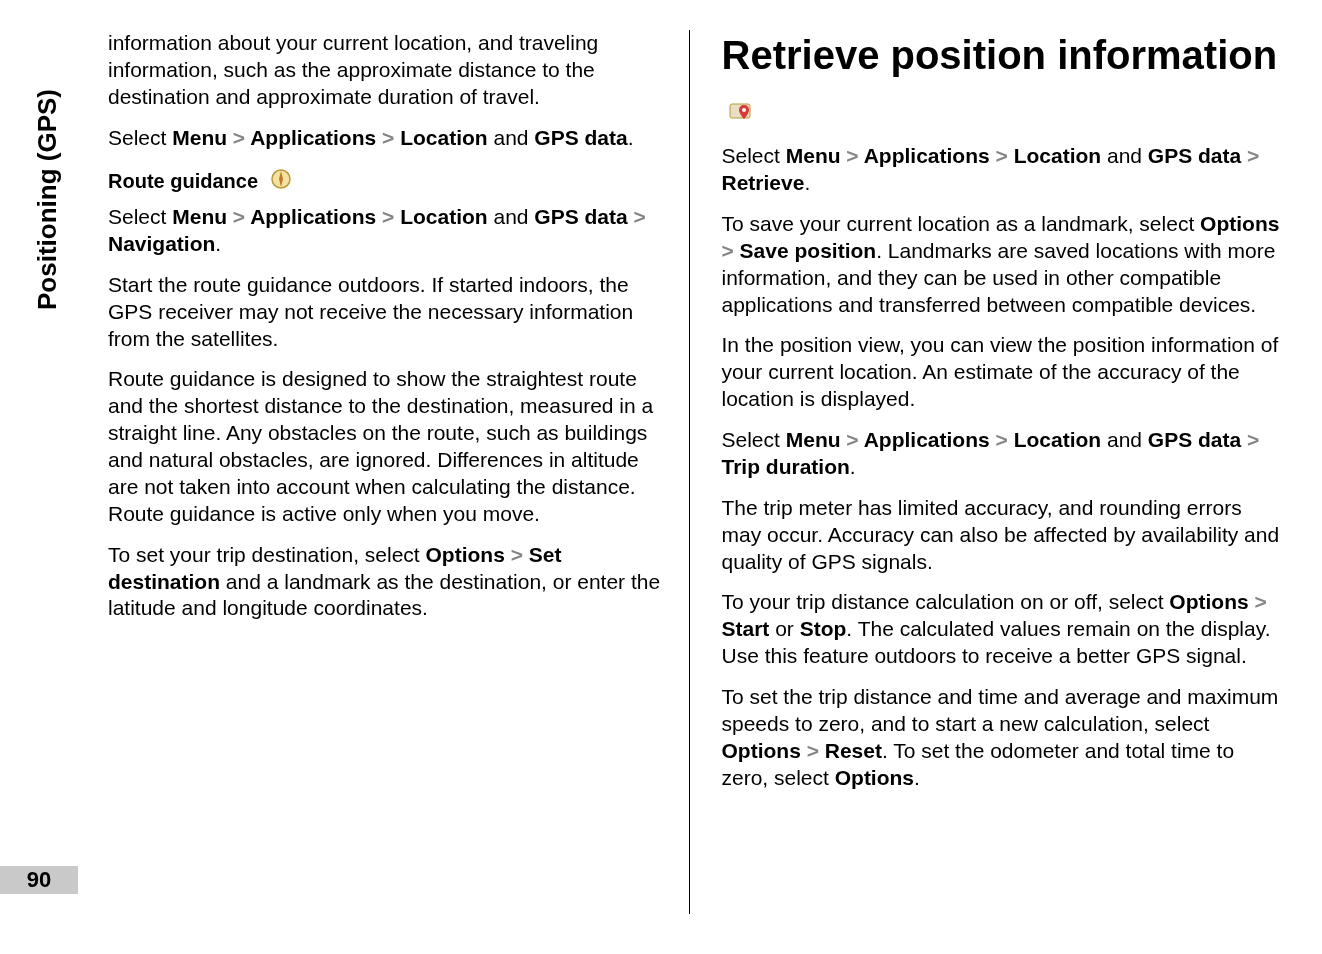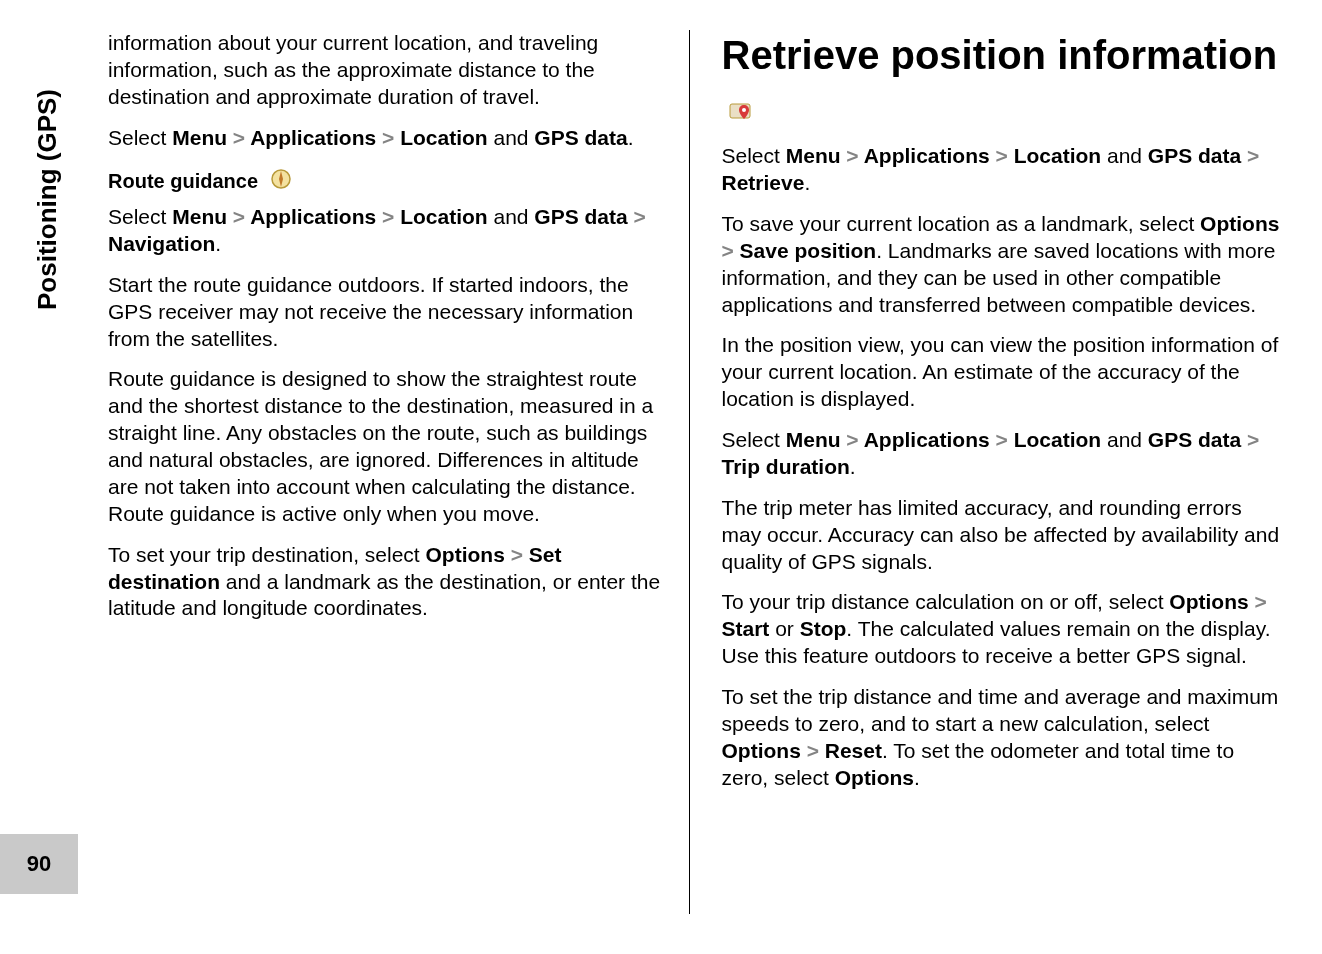--- a/index.html
+++ b/index.html
@@ -28,21 +28,21 @@
     writing-mode: vertical-rl;
     transform: rotate(180deg);
     text-align: left;
     padding-top: 4px;
   }
   .page-number-box {
     position: absolute;
     left: 0;
     bottom: 60px;
     width: 78px;
-    height: 60px;
+    height: 28px;
     background: #c9c9c9;
     display: flex;
     align-items: center;
     justify-content: center;
     font-weight: 700;
     font-size: 22px;
     color: #000;
   }
   .columns {
     position: absolute;

